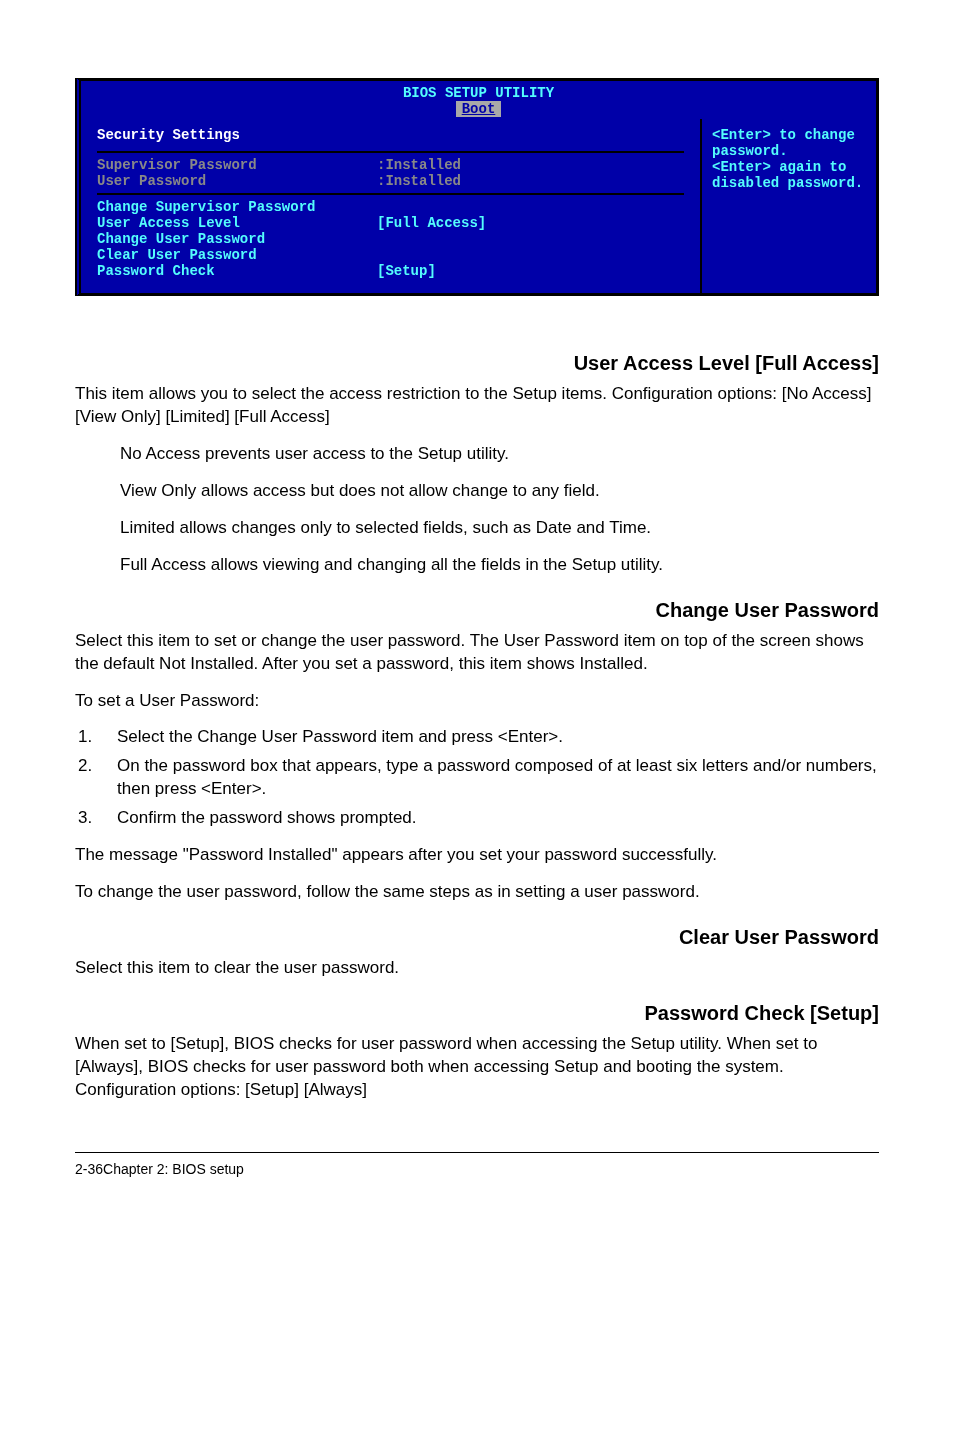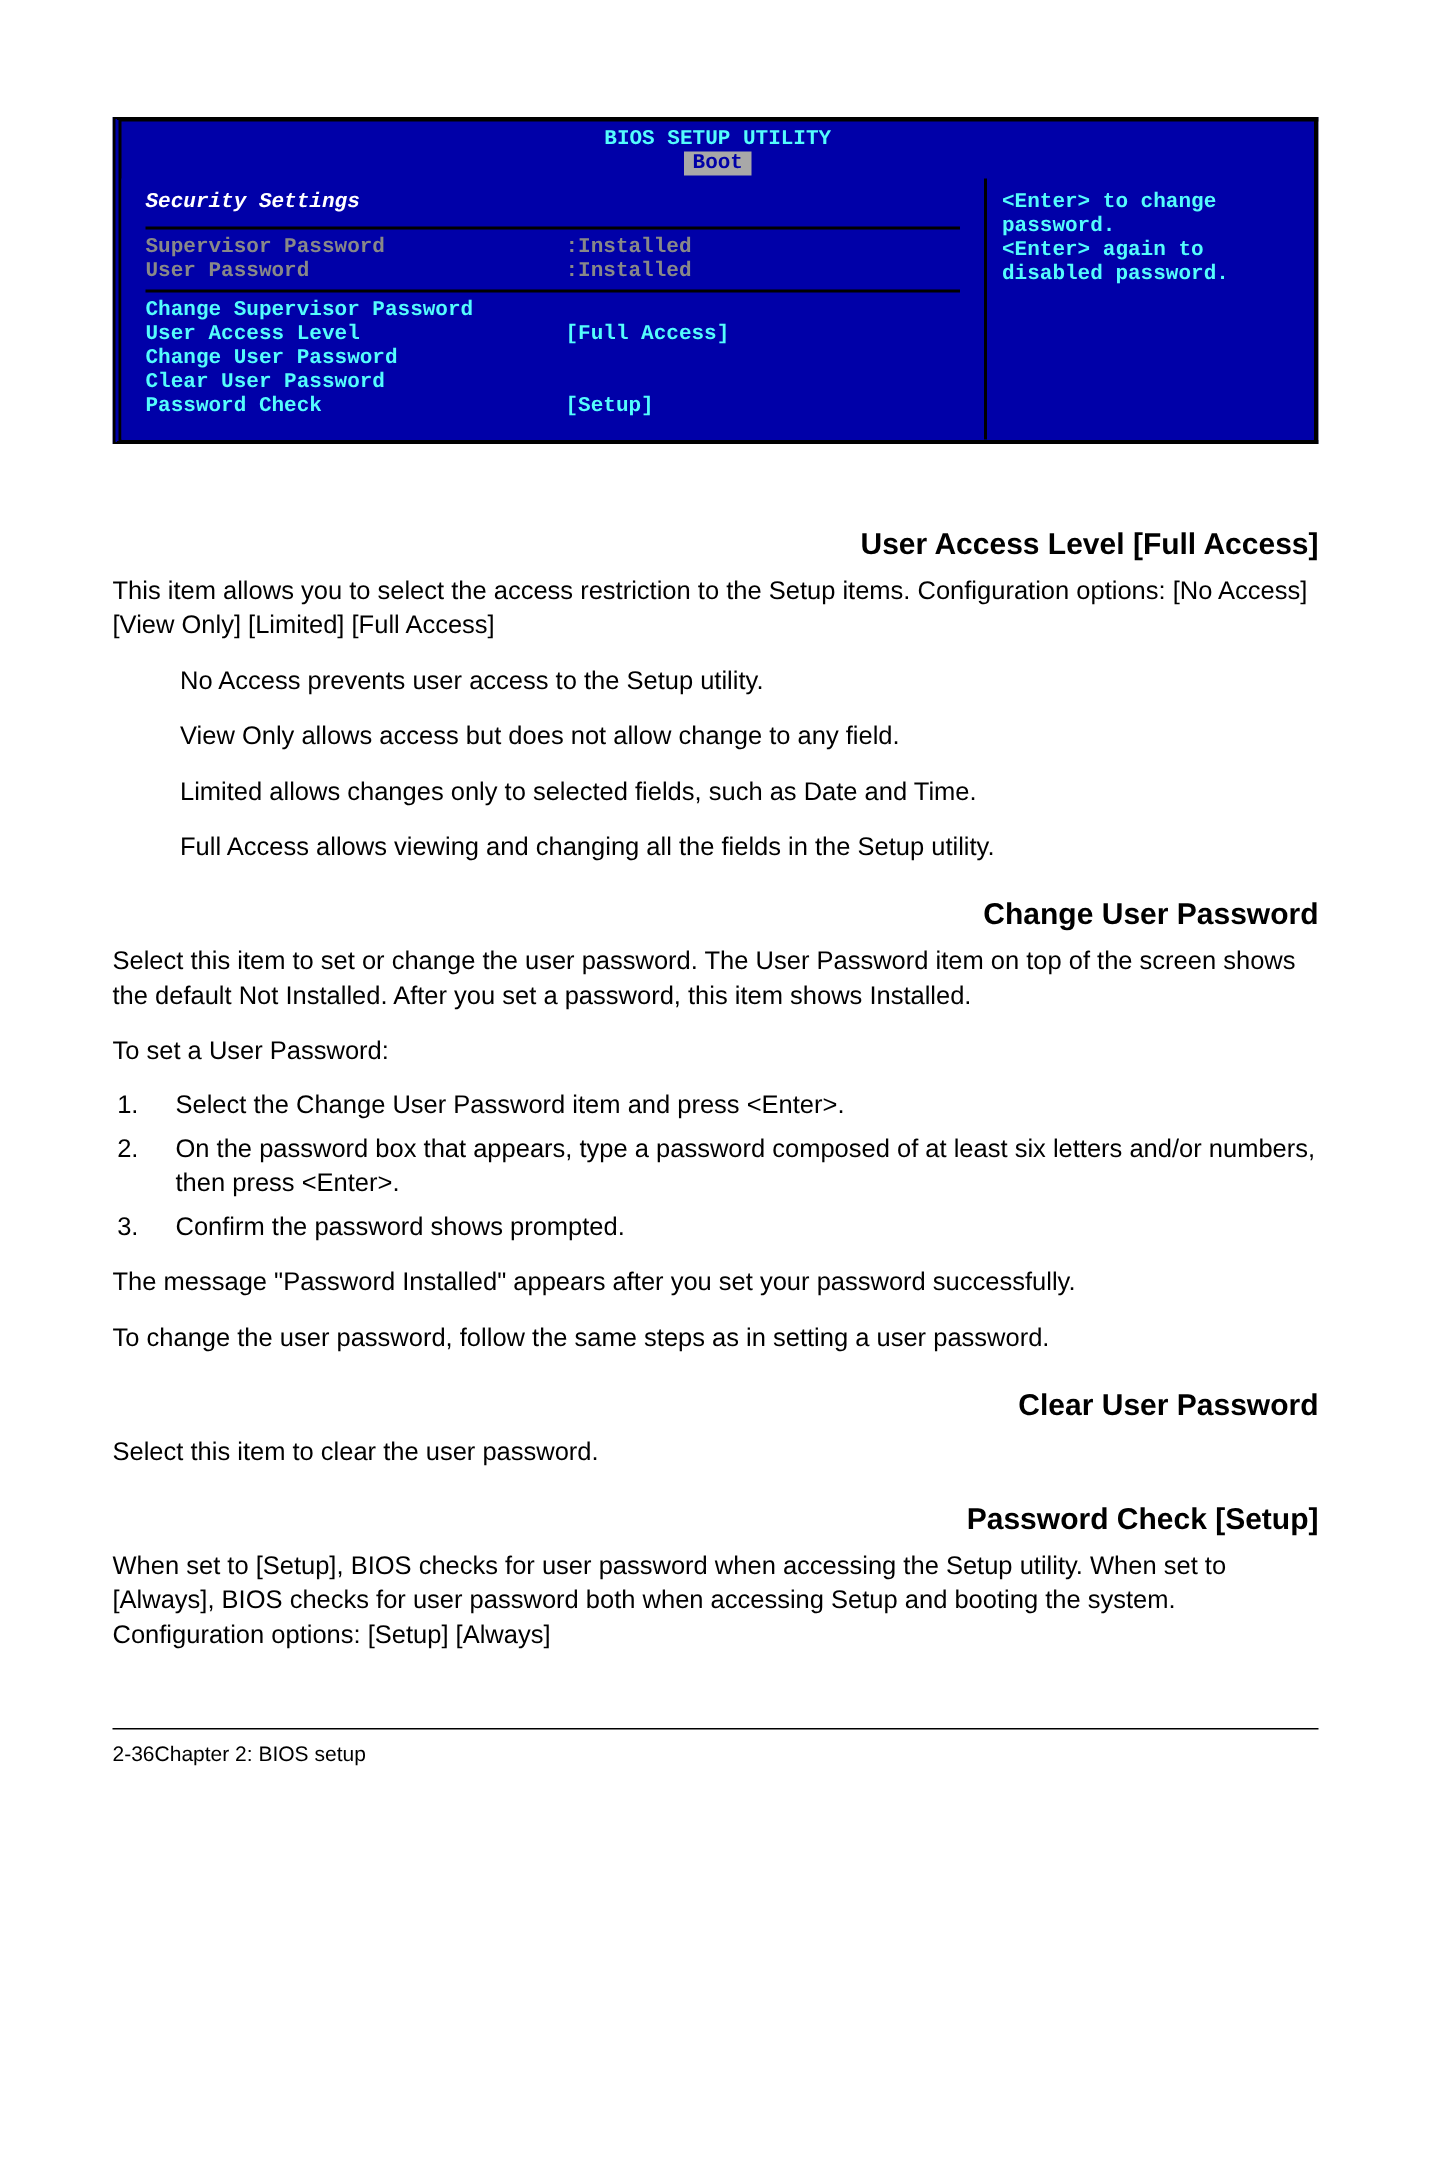--- a/index.html
+++ b/index.html
@@ -32,40 +32,40 @@
     }
     .bios-tab-row {
       text-align: center;
       padding-bottom: 2px;
     }
     .bios-tab {
       background: #a8a8a8;
       color: #0000a8;
       padding: 0 6px;
       display: inline-block;
+      text-decoration: underline;
     }
     .bios-body {
       display: flex;
     }
     .bios-left {
       flex: 1;
       background: #0000a8;
       padding: 8px 16px 14px 16px;
     }
     .bios-right {
-      width: 220px;
+      width: 176px;
       background: #0000a8;
       border-left: 2px solid #000;
       padding: 8px 10px;
       color: #54fcfc;
     }
     .bios-section-title {
       color: #fff;
       padding-bottom: 4px;
-      font-style: italic;
     }
     .bios-hr {
       border: none;
       border-top: 2px solid #000;
       margin: 4px 0;
     }
     .bios-row {
       display: flex;
     }
     .bios-label {

